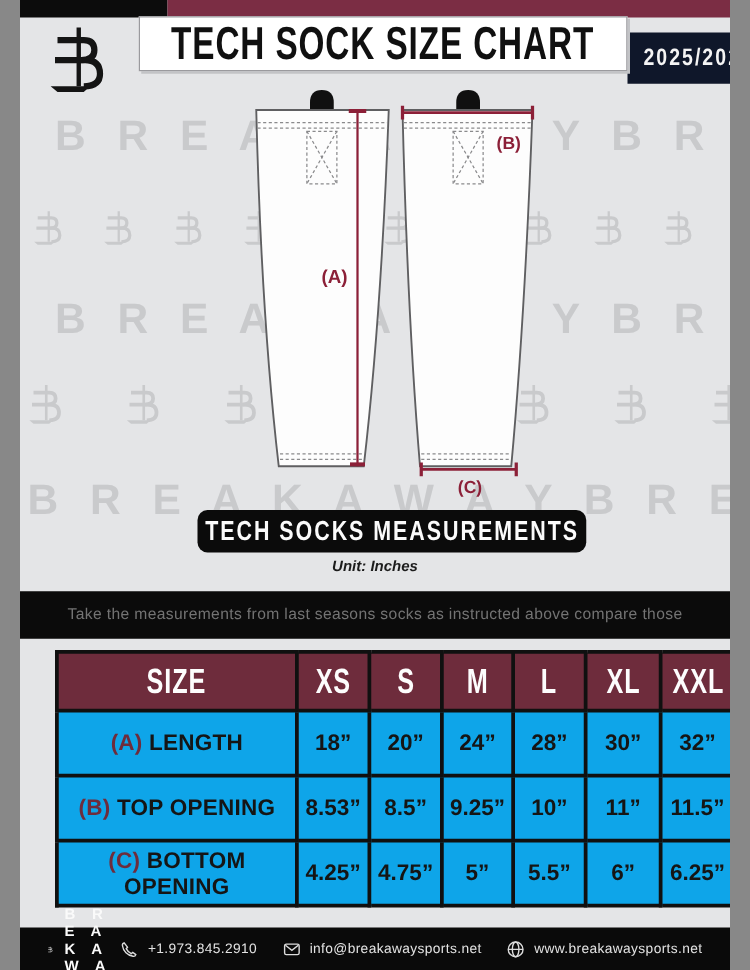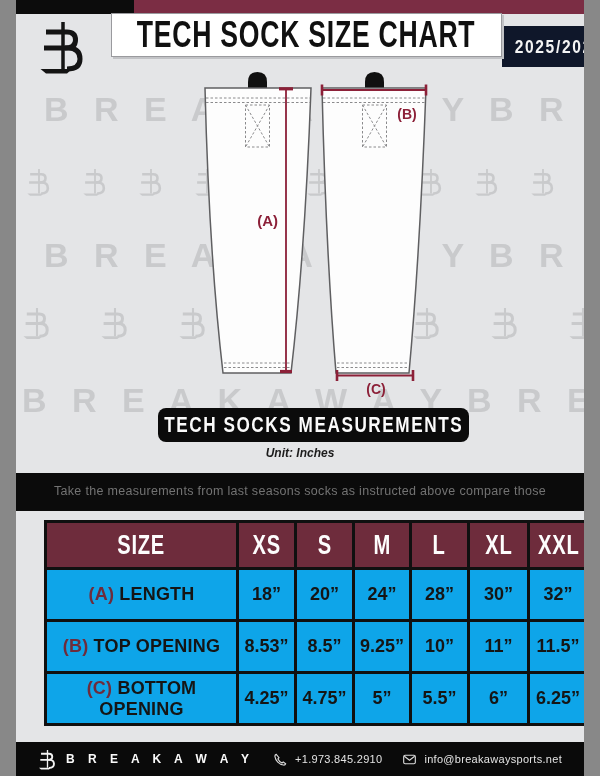--- a/index.html
+++ b/index.html
@@ -285,16 +285,24 @@
         </svg>
         <span>+1.973.845.2910</span>
       </div>
       <div class="contact">
         <svg viewBox="0 0 16 16">
           <rect x="1.8" y="3.5" width="12.4" height="9" rx="1.5"></rect>
           <path d="M2.5 4.5 8 8.8 13.5 4.5"></path>
         </svg>
         <span>info@breakawaysports.net</span>
       </div>
+      <div class="contact">
+        <svg viewBox="0 0 16 16">
+          <circle cx="8" cy="8" r="6.3"></circle>
+          <ellipse cx="8" cy="8" rx="2.8" ry="6.3"></ellipse>
+          <line x1="1.7" y1="8" x2="14.3" y2="8"></line>
+        </svg>
+        <span>www.breakawaysports.net</span>
+      </div>
     </div>
   </div>
 
 </div>
 
 </body></html>

